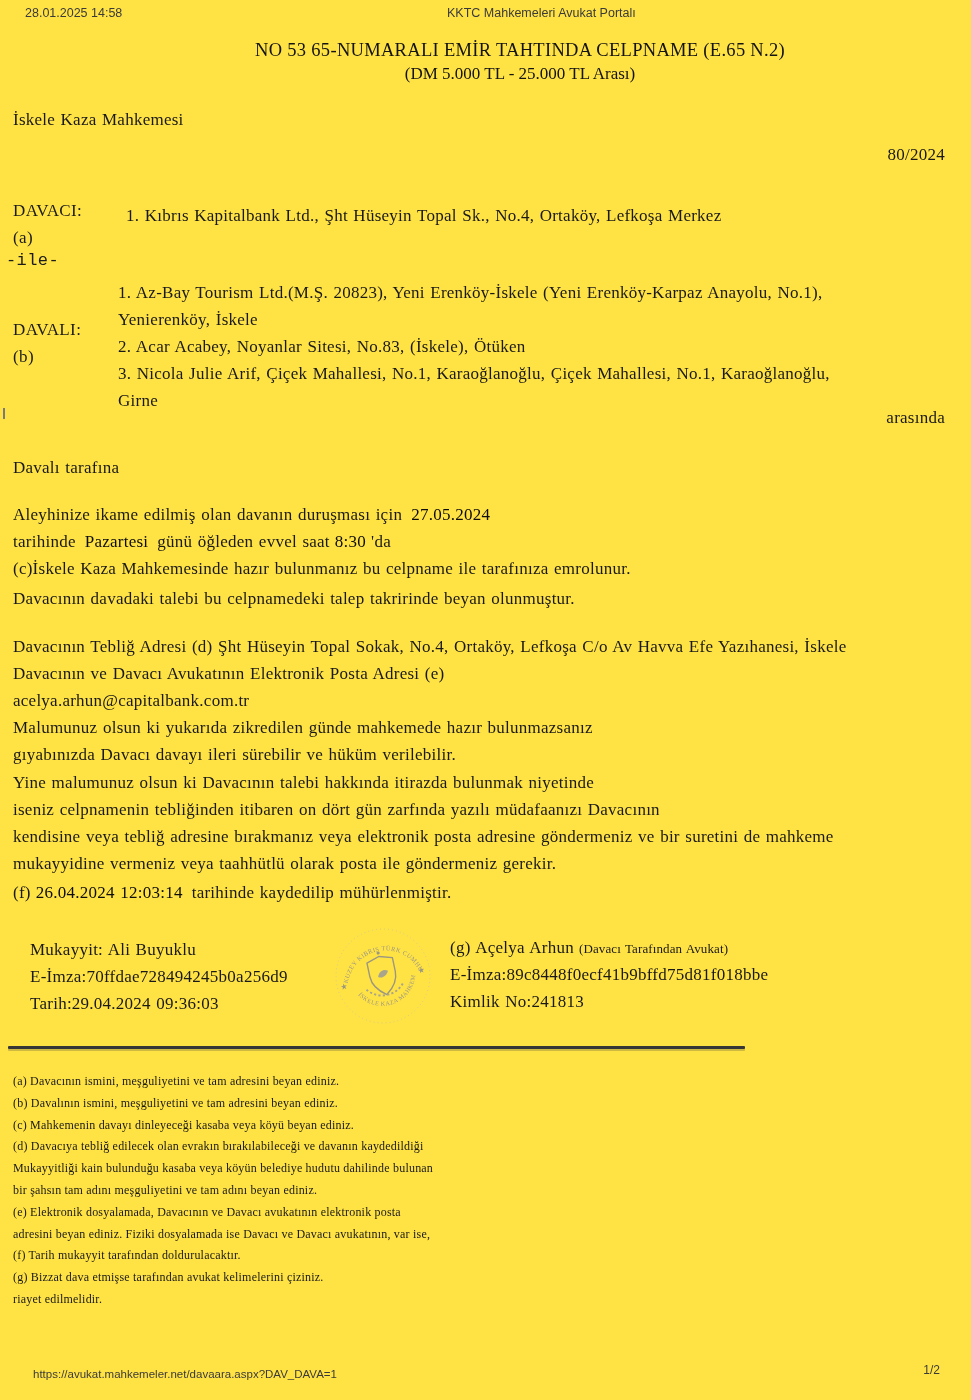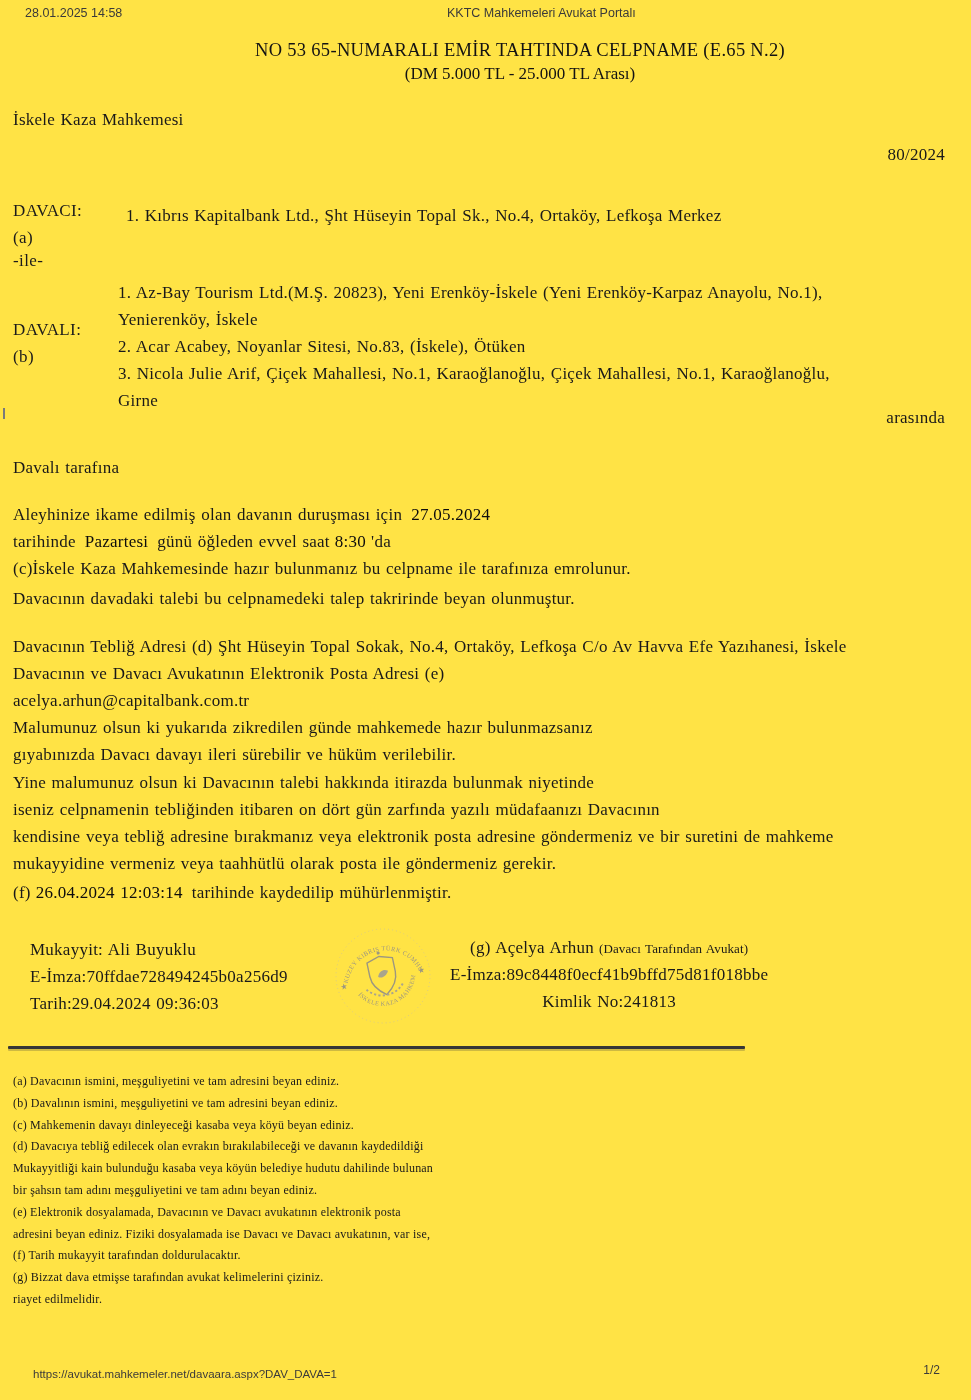--- a/index.html
+++ b/index.html
@@ -43,21 +43,21 @@
   <div class="abs center-wrap title1" style="top:40px;">NO 53 65-NUMARALI EMİR TAHTINDA CELPNAME (E.65 N.2)</div>
   <div class="abs center-wrap title2" style="top:64px;">(DM 5.000 TL - 25.000 TL Arası)</div>
 
   <div class="abs body-txt" style="left:13px;top:110px;">İskele Kaza Mahkemesi</div>
   <div class="abs body-txt" style="right:26px;top:145px;">80/2024</div>
 
   <div class="abs lbl" style="left:13px;top:201px;">DAVACI:</div>
   <div class="abs lbl" style="left:13px;top:228px;">(a)</div>
   <div class="abs body-txt" style="left:118px;top:206px;margin-left:8px;">1. Kıbrıs Kapitalbank Ltd., Şht Hüseyin Topal Sk., No.4, Ortaköy, Lefkoşa Merkez</div>
 
-  <div class="abs lbl" style="left:13px;top:251px;">-ile-</div>
+  <div class="abs lbl" style="left:6px;top:251px;font-family:Liberation Mono, monospace;">-ile-</div>
 
   <div class="abs lbl" style="left:13px;top:320px;">DAVALI:</div>
   <div class="abs lbl" style="left:13px;top:347px;">(b)</div>
   <div class="abs body-txt" style="left:118px;top:279px;">
     <div class="line">1. Az-Bay Tourism Ltd.(M.Ş. 20823), Yeni Erenköy-İskele (Yeni Erenköy-Karpaz Anayolu, No.1),</div>
     <div class="line">Yenierenköy, İskele</div>
     <div class="line">2. Acar Acabey, Noyanlar Sitesi, No.83, (İskele), Ötüken</div>
     <div class="line">3. Nicola Julie Arif, Çiçek Mahallesi, No.1, Karaoğlanoğlu, Çiçek Mahallesi, No.1, Karaoğlanoğlu,</div>
     <div class="line">Girne</div>
   </div>
@@ -118,21 +118,21 @@
       </text>
       <text x="6" y="55" font-size="8" fill="#8a8a8a">★</text>
       <text x="85" y="55" font-size="8" fill="#8a8a8a">★</text>
       <path d="M50,30 L63,34 L63,48 C63,58 57,64 50,69 C43,64 37,58 37,48 L37,34 Z" fill="none" stroke="#8a8a8a" stroke-width="1.4"></path>
       <path d="M45,50 C47,44 53,43 56,46 C54,50 49,53 45,50 Z" fill="#9a9a9a"></path>
       <circle cx="50" cy="26.5" r="1.6" fill="#8a8a8a"></circle>
       <path d="M31,60 A 24,24 0 0 0 69,60" fill="none" stroke="#9a9a9a" stroke-width="2" stroke-dasharray="2.2,2.2"></path>
     </svg>
   </div>
 
-  <div class="abs body-txt" style="left:450px;top:934px;text-align:center;">
+  <div class="abs body-txt" style="left:450px;top:934px;">
     <div class="line">
       <span>(g) Açelya Arhun</span><span class="small-paren gap-s">(Davacı Tarafından Avukat)</span>
     </div>
     <div class="line">E-İmza:89c8448f0ecf41b9bffd75d81f018bbe</div>
     <div class="line">Kimlik No:241813</div>
   </div>
 
   <div class="abs divider" style="left:8px;top:1046px;width:737px;"></div>
 
   <div class="abs fn" style="left:13px;top:1071px;">

